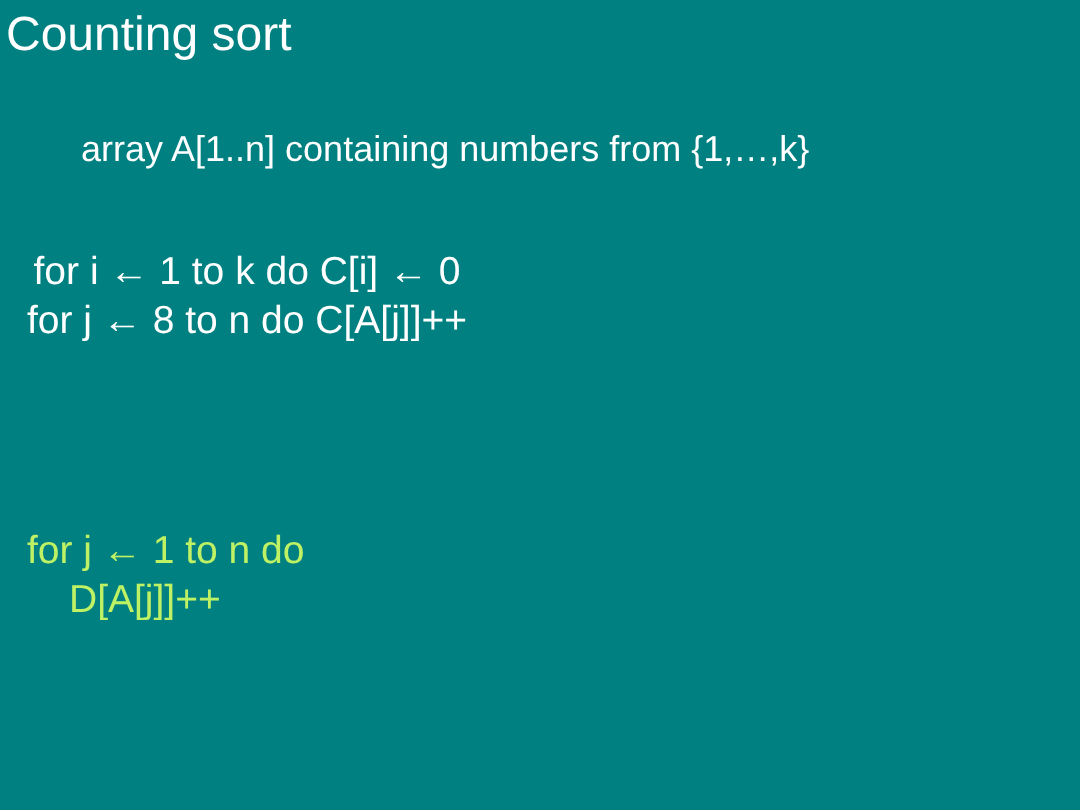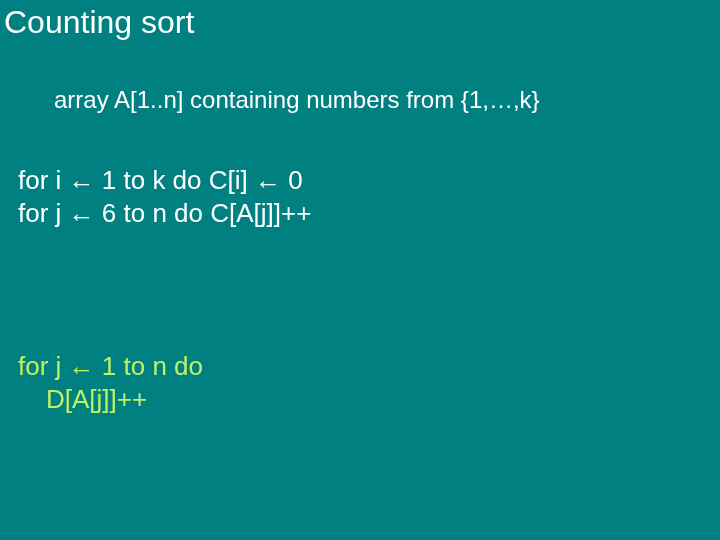--- a/index.html
+++ b/index.html
@@ -34,20 +34,21 @@
     color: #ffffff;
     margin-left: 40px;
   }
   .block1 {
     position: absolute;
     left: 18px;
     top: 164px;
     font-size: 26px;
     line-height: 1.25;
     color: #ffffff;
+    text-align: center;
   }
   .block2 {
     position: absolute;
     left: 18px;
     top: 350px;
     font-size: 26px;
     line-height: 1.25;
     color: #bef264;
   }
   .indent {
@@ -64,21 +65,21 @@
 
   <div class="title">Counting sort</div>
 
   <div class="subtitle">array A[1..n] containing numbers from {1,…,k}</div>
 
   <div class="block1">
     <div>
       <span>for i </span><span class="arrow">←</span><span> 1 to k do C[i] </span><span class="arrow">←</span><span> 0</span>
     </div>
     <div>
-      <span>for j </span><span class="arrow">←</span><span> 6 to n do C[A[j]]++</span>
+      <span>for j </span><span class="arrow">←</span><span> 8 to n do C[A[j]]++</span>
     </div>
   </div>
 
   <div class="block2">
     <div>
       <span>for j </span><span class="arrow">←</span><span> 1 to n do</span>
     </div>
     <div class="indent">D[A[j]]++</div>
   </div>
 

